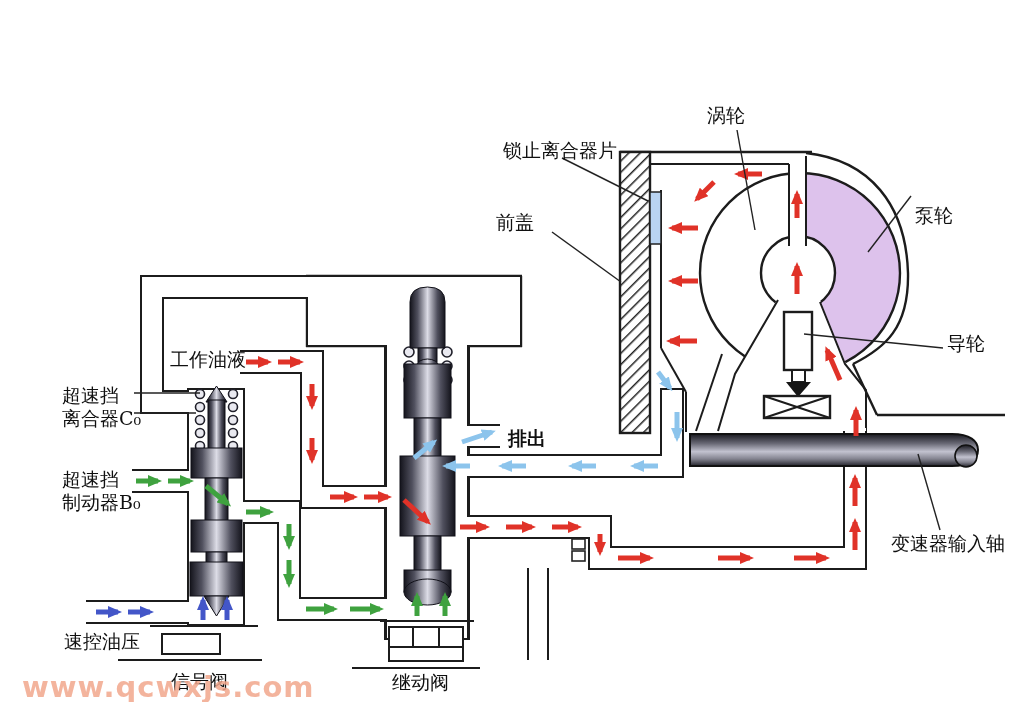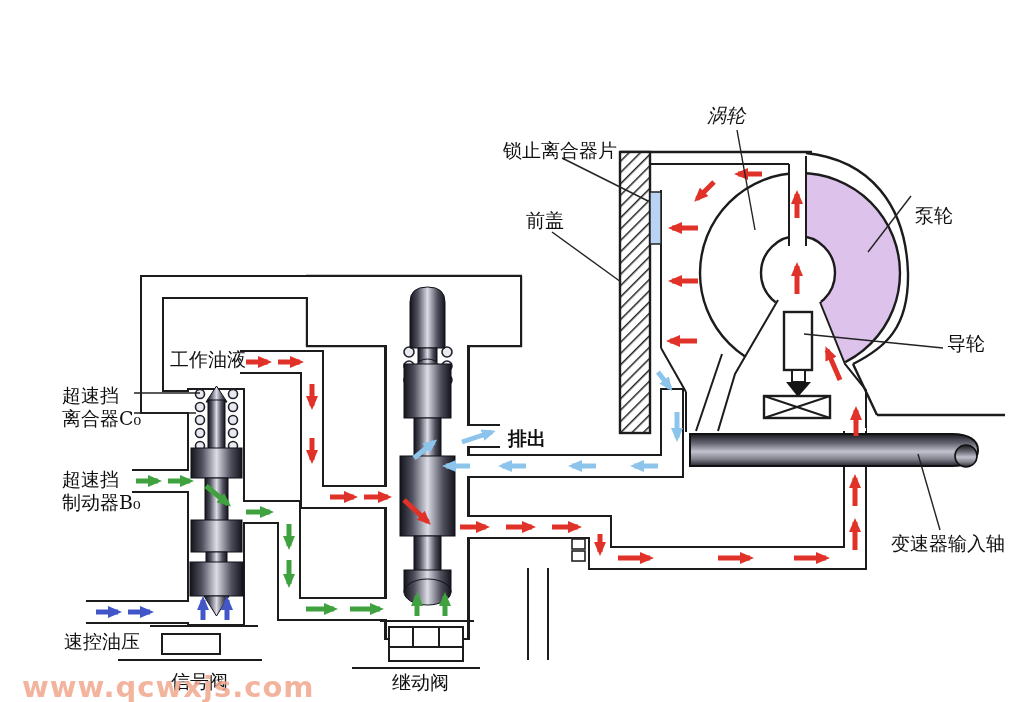--- a/index.html
+++ b/index.html
@@ -256,24 +256,24 @@
     <line class="ld" x1="562" y1="158" x2="648" y2="201"></line>
     <line class="ld" x1="552" y1="232" x2="621" y2="282"></line>
     <line class="ld" x1="943" y1="348" x2="804" y2="334"></line>
     <line class="ld" x1="918" y1="454" x2="940" y2="530"></line>
     <line class="ld" x1="134" y1="393" x2="200" y2="393"></line>
     <line class="ld" x1="134" y1="413" x2="196" y2="413"></line>
   </g>
 </svg>
 
 
-<div class="lbl" style="left:707px;top:104px;font-style:italic;">涡轮</div>
+<div class="lbl" style="left:707px;top:104px;">涡轮</div>
 <div class="lbl" style="left:915px;top:184px;margin-top:20px;">泵轮</div>
 <div class="lbl" style="left:503px;top:139px;">锁止离合器片</div>
-<div class="lbl" style="left:526px;top:211px;font-family:Liberation Mono, monospace;">前盖</div>
+<div class="lbl" style="left:496px;top:211px;">前盖</div>
 <div class="lbl" style="left:947px;top:332px;">导轮</div>
 <div class="lbl" style="left:891px;top:532px;">变速器输入轴</div>
 <div class="lbl" style="left:170px;top:348px;">工作油液</div>
 <div class="lbl" style="left:508px;top:427px;font-weight:bold;">排出</div>
 
 <div class="lbl" style="left:62px;top:384px;">
   <div>超速挡</div>
   <div>离合器C₀</div>
 </div>
 <div class="lbl" style="left:62px;top:468px;">

